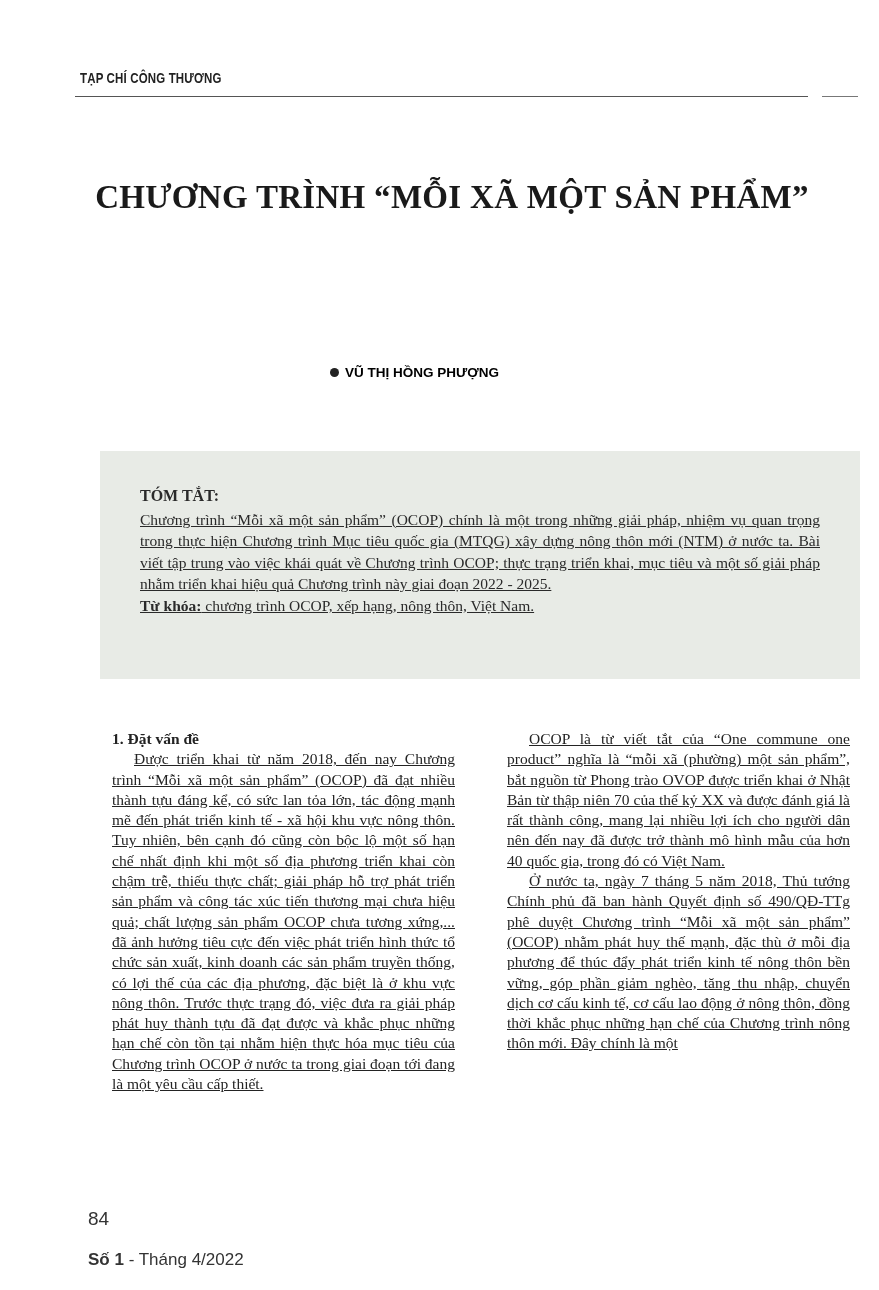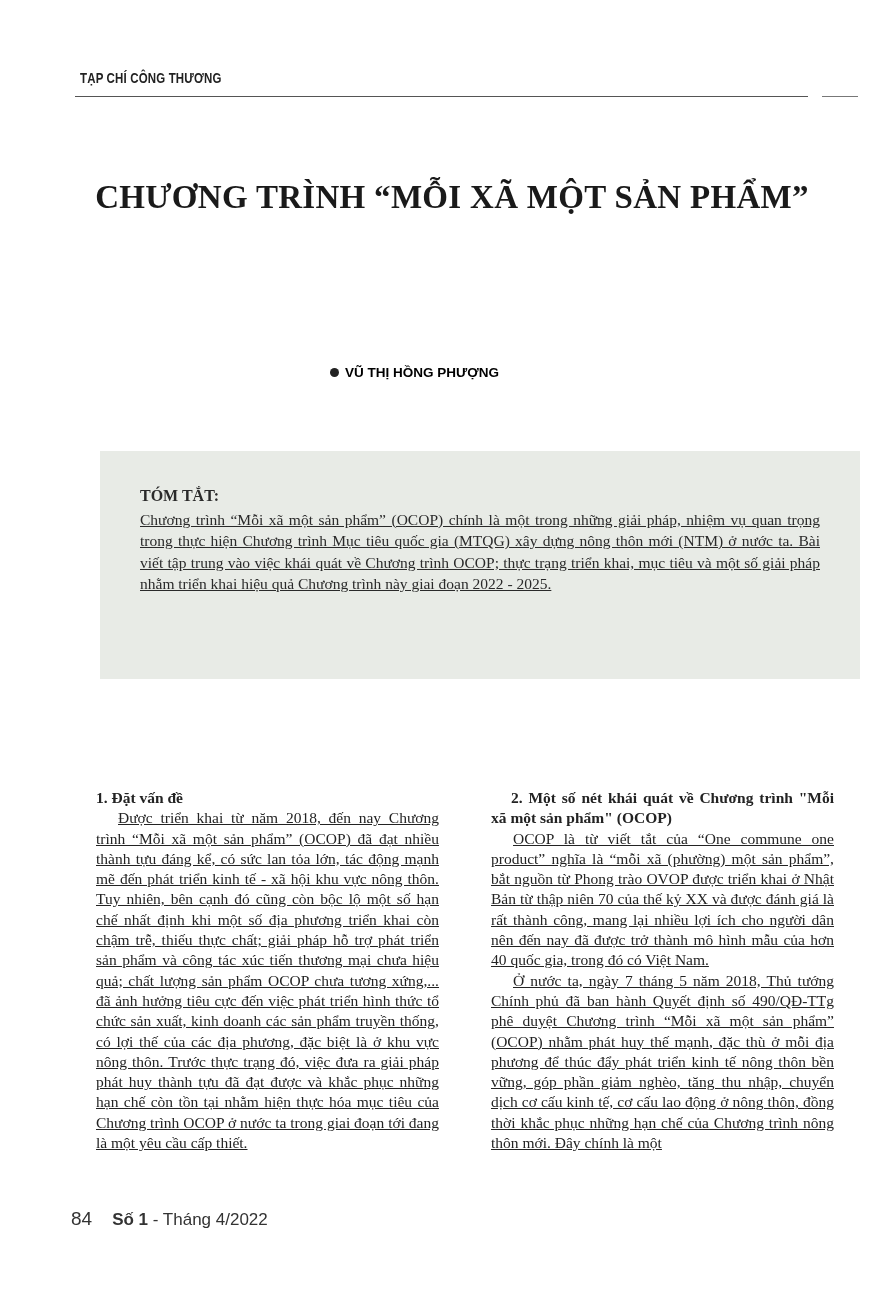--- a/index.html
+++ b/index.html
@@ -31,32 +31,32 @@
       margin-left: 24px;
     }
     .abstract-inner {
       position: absolute; left: 40px; top: 34px; width: 680px;
       font-size: 15.5px; line-height: 21.6px; text-align: justify; color: #2a2a2a;
     }
     .abstract-inner .heading { font-weight: bold; font-size: 16px; display: block; margin-bottom: 2px; }
     .abstract-inner .para { text-indent: 0; display: block; text-decoration: underline; }
     .abstract-inner .kw-label { font-weight: bold; }
     .col {
-      position: absolute; top: 788px; width: 343px;
-      font-size: 15.5px; line-height: 20.3px; text-align: justify; color: #232323;
+      position: absolute; top: 729px; width: 343px;
+      font-size: 15.5px; line-height: 20.3px; text-align: justify; color: #232323; margin-left: 16px;
     }
     .col-left { left: 96px; }
     .col-right { left: 491px; }
     .col .section-heading { font-weight: bold; display: block; font-size: 15.5px; }
     .col .section-heading.right { text-indent: 20px; }
     .col .para { display: block; text-indent: 22px; text-decoration: underline; }
     .footer {
-      position: absolute; left: 71px; top: 1208px;
+      position: absolute; left: 88px; top: 1208px;
       font-family: "Liberation Sans", sans-serif; font-size: 17px; color: #333;
-      display: flex; align-items: flex-end; gap: 20px;
+      display: flex; align-items: flex-start; gap: 20px; flex-direction: column;
     }
     .footer .page-num { font-size: 19px; }
     .footer .issue { font-weight: bold; }
     .footer .sep, .footer .month { font-weight: normal; }
   </style>
 </head>
 <body>
 
 <div class="journal-header">TẠP CHÍ CÔNG THƯƠNG</div>
 <div class="rule-main"></div>
@@ -68,30 +68,30 @@
 
 <div class="author">
   <span class="bullet"></span>
   <span>VŨ THỊ HỒNG PHƯỢNG</span>
 </div>
 
 <div class="abstract-box">
   <div class="abstract-inner">
     <span class="heading">TÓM TẮT:</span>
     <span class="para" style="text-indent:0;"><span style="display:inline-block;width:0;"></span><span>Chương trình “Mỗi xã một sản phẩm” (OCOP) chính là một trong những giải pháp, nhiệm vụ quan trọng trong thực hiện Chương trình Mục tiêu quốc gia (MTQG) xây dựng nông thôn mới (NTM) ở nước ta. Bài viết tập trung vào việc khái quát về Chương trình OCOP; thực trạng triển khai, mục tiêu và một số giải pháp nhằm triển khai hiệu quả Chương trình này giai đoạn 2022 - 2025.</span></span>
+    <span class="para" style="text-indent:0;"><span class="kw-label">Từ khóa:</span><span> chương trình OCOP, xếp hạng, nông thôn, Việt Nam.</span></span>
   </div>
 </div>
 
 <div class="col col-left">
   <span class="section-heading">1. Đặt vấn đề</span>
   <span class="para">Được triển khai từ năm 2018, đến nay Chương trình “Mỗi xã một sản phẩm” (OCOP) đã đạt nhiều thành tựu đáng kể, có sức lan tỏa lớn, tác động mạnh mẽ đến phát triển kinh tế - xã hội khu vực nông thôn. Tuy nhiên, bên cạnh đó cũng còn bộc lộ một số hạn chế nhất định khi một số địa phương triển khai còn chậm trễ, thiếu thực chất; giải pháp hỗ trợ phát triển sản phẩm và công tác xúc tiến thương mại chưa hiệu quả; chất lượng sản phẩm OCOP chưa tương xứng,... đã ảnh hưởng tiêu cực đến việc phát triển hình thức tổ chức sản xuất, kinh doanh các sản phẩm truyền thống, có lợi thế của các địa phương, đặc biệt là ở khu vực nông thôn. Trước thực trạng đó, việc đưa ra giải pháp phát huy thành tựu đã đạt được và khắc phục những hạn chế còn tồn tại nhằm hiện thực hóa mục tiêu của Chương trình OCOP ở nước ta trong giai đoạn tới đang là một yêu cầu cấp thiết.</span>
 </div>
 
 <div class="col col-right">
-  <span class="section-heading right">2. Một số nét khái quát về Chương trình "Mỗi xã một sản phẩm" (OCOP)</span>
   <span class="para">OCOP là từ viết tắt của “One commune one product” nghĩa là “mỗi xã (phường) một sản phẩm”, bắt nguồn từ Phong trào OVOP được triển khai ở Nhật Bản từ thập niên 70 của thế kỷ XX và được đánh giá là rất thành công, mang lại nhiều lợi ích cho người dân nên đến nay đã được trở thành mô hình mẫu của hơn 40 quốc gia, trong đó có Việt Nam.</span>
   <span class="para">Ở nước ta, ngày 7 tháng 5 năm 2018, Thủ tướng Chính phủ đã ban hành Quyết định số 490/QĐ-TTg phê duyệt Chương trình “Mỗi xã một sản phẩm” (OCOP) nhằm phát huy thế mạnh, đặc thù ở mỗi địa phương để thúc đẩy phát triển kinh tế nông thôn bền vững, góp phần giảm nghèo, tăng thu nhập, chuyển dịch cơ cấu kinh tế, cơ cấu lao động ở nông thôn, đồng thời khắc phục những hạn chế của Chương trình nông thôn mới. Đây chính là một</span>
 </div>
 
 <div class="footer">
   <span class="page-num">84</span>
   <span><span class="issue">Số 1</span><span class="sep"> - </span><span class="month">Tháng 4/2022</span></span>
 </div>
 
 </body></html>

